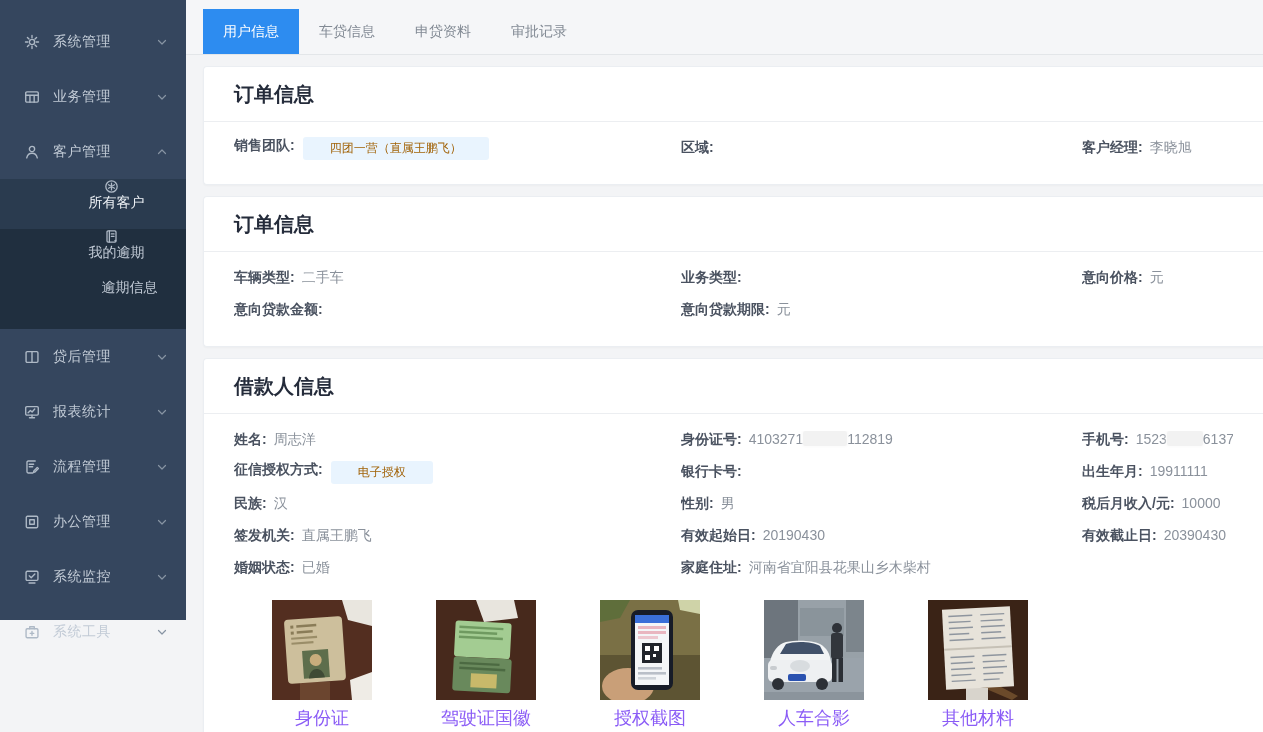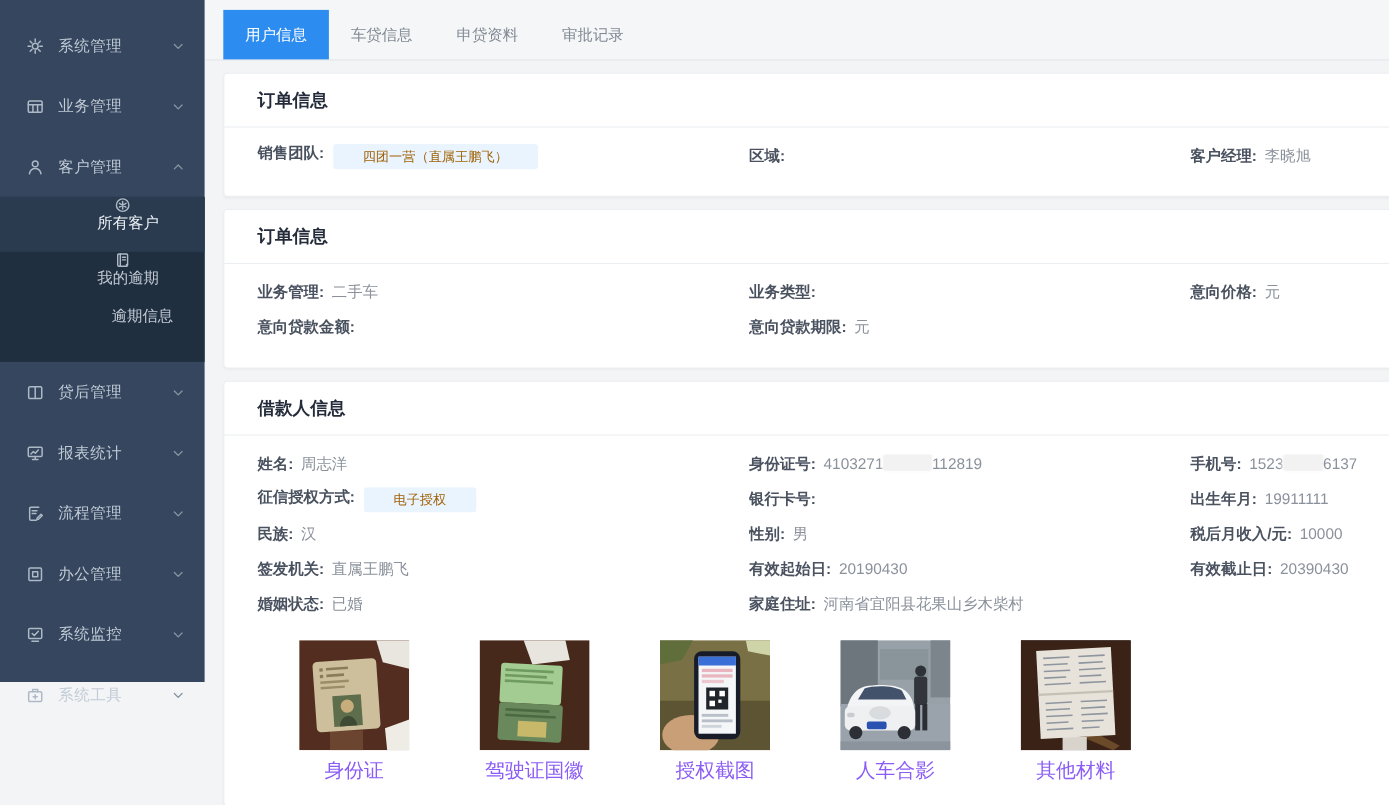--- a/index.html
+++ b/index.html
@@ -44,21 +44,21 @@
     color: #828a94; cursor: pointer; font-size: 14px; padding: 0 10px;
   }
   .tab.active { background: #2d8cf0; color: #ffffff; }
   .card {
     margin: 11px 0 0 17px; background: #ffffff;
     border: 1px solid #ebeef2; border-right: none;
     border-radius: 4px 0 0 4px; box-shadow: 0 1px 2px rgba(0,0,0,.03);
   }
   .card-header {
     padding: 14px 30px 13px; font-weight: bold; color: #242b3a;
-    border-bottom: 1px solid #eceef1; font-size: 16px;
+    border-bottom: 1px solid #eceef1; font-size: 20px;
   }
   .card-body { padding: 10px 30px 20px; }
   .frow {
     display: grid; grid-template-columns: 447px 401px 1fr;
     align-items: center; min-height: 32px;
   }
   .field { display: flex; align-items: flex-start; white-space: nowrap; overflow: hidden; }
   .flabel { font-weight: bold; color: #4a5260; }
   .fvalue { color: #8a919b; margin-left: 7px; }
   .tag {
@@ -272,21 +272,21 @@
         </div>
       </div>
     </div>
   </section>
 
   <section class="card">
     <div class="card-header">订单信息</div>
     <div class="card-body">
       <div class="frow">
         <div class="field">
-          <span class="flabel">业务管理:</span>
+          <span class="flabel">车辆类型:</span>
           <span class="fvalue">二手车</span>
         </div>
         <div class="field">
           <span class="flabel">业务类型:</span>
           <span class="fvalue"></span>
         </div>
         <div class="field">
           <span class="flabel">意向价格:</span>
           <span class="fvalue">元</span>
         </div>

